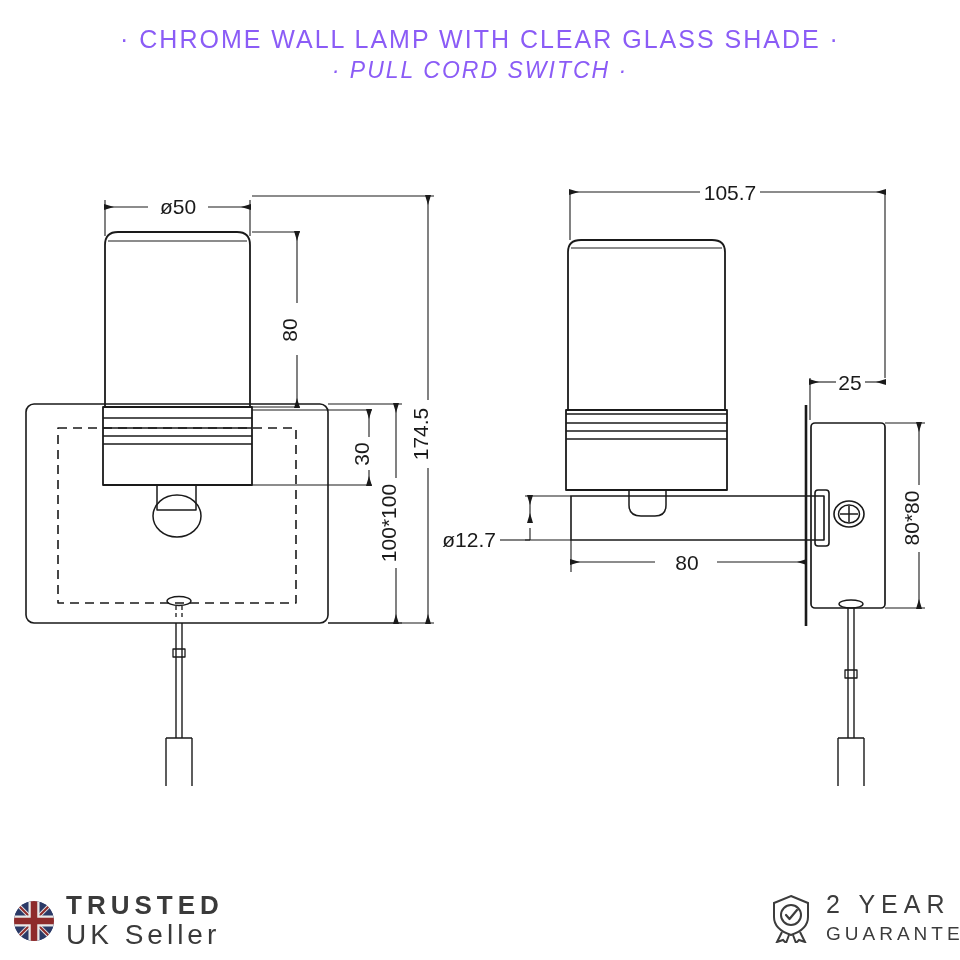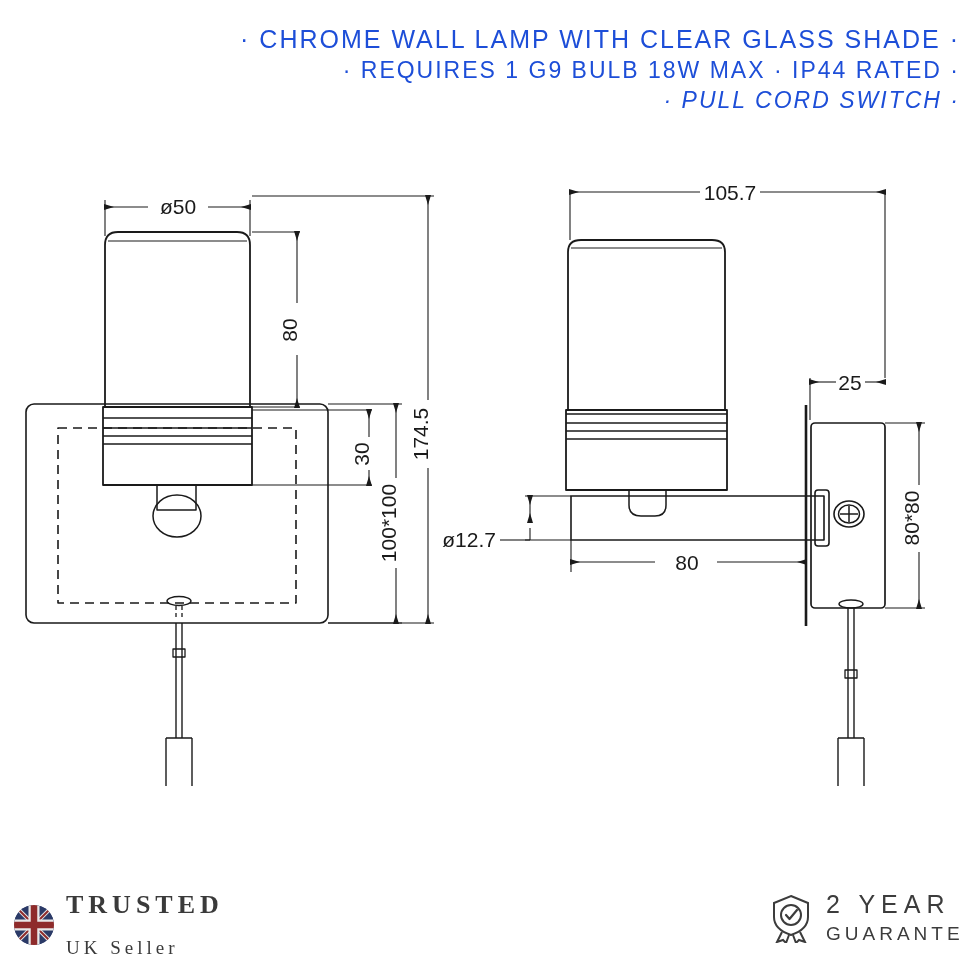--- a/index.html
+++ b/index.html
@@ -25,23 +25,22 @@
     left: 0;
     top: 24px;
     width: 960px;
     text-align: center;
   }
   #header .hline {
     display: block;
     font-family: "Liberation Sans", sans-serif;
     font-weight: 400;
     letter-spacing: 2.0px;
-    color: #1d4ed8;
+    color: #8b5cf6;
     white-space: nowrap;
-    text-align: right;
   }
   #header .hline.l1 { font-size: 25px; line-height: 31px; }
   #header .hline.l2 { font-size: 23px; line-height: 30px; }
   #header .hline.l3 { font-size: 23px; line-height: 30px; font-style: italic; }
 
   
   #drawing {
     position: absolute;
     left: 0;
     top: 0;
@@ -61,36 +60,35 @@
     height: 40px;
     border-radius: 50%;
     overflow: hidden;
     position: relative;
     flex: 0 0 auto;
     background: #2b3a67;
   }
   #badge-trusted .txt {
     margin-left: 12px;
     line-height: 1.0;
-    font-family: Liberation Serif, serif;
   }
   #badge-trusted .t1 {
     display: block;
     font-size: 26px;
     font-weight: bold;
     letter-spacing: 5px;
     color: #3a3a3a;
   }
   #badge-trusted .t2 {
     display: block;
-    font-size: 19px;
+    font-size: 28px;
     font-weight: 300;
     letter-spacing: 4px;
     color: #3a3a3a;
-    margin-top: 20px;
+    margin-top: 3px;
   }
   #badge-guarantee {
     position: absolute;
     left: 768px;
     top: 892px;
     display: flex;
     align-items: center;
   }
   #badge-guarantee .shield {
     width: 46px;
@@ -119,21 +117,20 @@
     fill: #1a1a1a;
   }
 </style>
 </head>
 <body>
 
 <div id="page">
 
   <div id="header">
     <span class="hline l1">· CHROME WALL LAMP WITH CLEAR GLASS SHADE ·</span>
-    <span class="hline l2">· REQUIRES 1 G9 BULB 18W MAX · IP44 RATED ·</span>
     <span class="hline l3">· PULL CORD SWITCH ·</span>
   </div>
 
   <svg id="drawing" viewBox="0 0 960 960" width="960" height="960">
     <defs>
       <marker id="arrIn" markerWidth="10" markerHeight="8" refX="9" refY="4" orient="auto" markerUnits="userSpaceOnUse">
         <path d="M0,4 L10,1 L10,7 Z" fill="#1a1a1a"></path>
       </marker>
       <marker id="arrOut" markerWidth="10" markerHeight="8" refX="1" refY="4" orient="auto" markerUnits="userSpaceOnUse">
         <path d="M10,4 L0,1 L0,7 Z" fill="#1a1a1a"></path>

